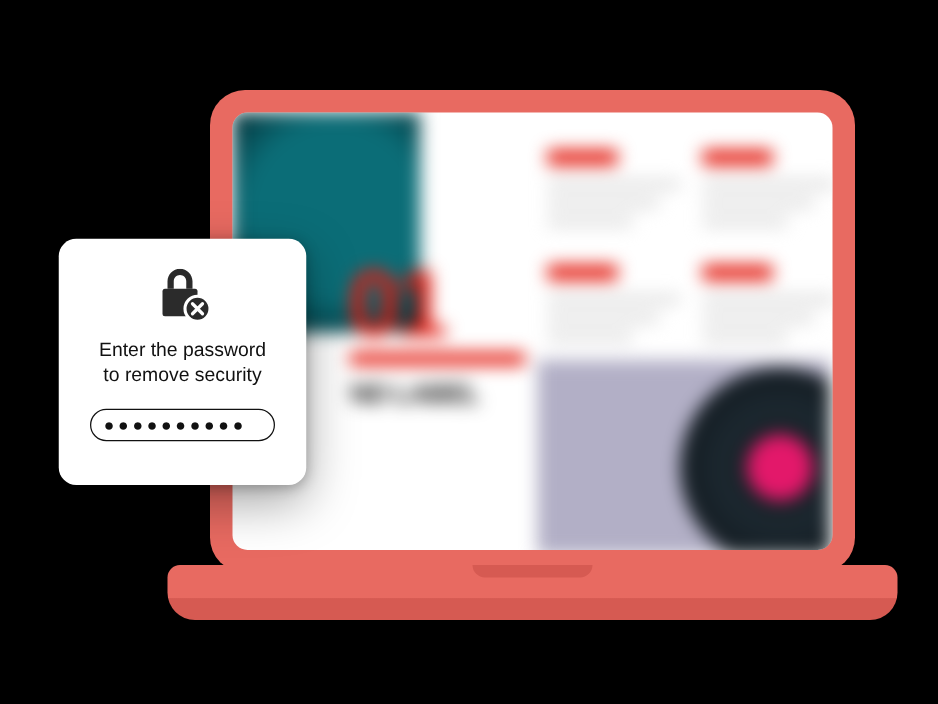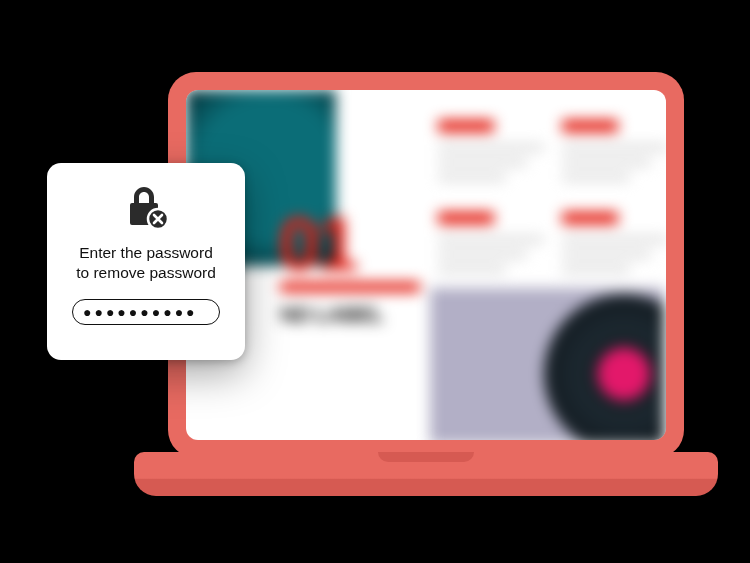--- a/index.html
+++ b/index.html
@@ -75,21 +75,21 @@
   .record {
     position: absolute; right: -40px; top: 6px; width: 160px; height: 160px;
     background: radial-gradient(circle, #e3186a 0 26px, #172026 27px, #1c2830 40%, #121a20 75%, #0a1117 100%);
     border-radius: 50%;
     box-shadow: inset 0 0 0 2px rgba(255,255,255,0.03);
   }
 
   
   .dialog {
     position: absolute;
-    left: 47px; top: 163px;
+    left: 47px; top: 191px;
     width: 198px; height: 197px;
     background: #fff;
     border-radius: 14px;
     box-shadow: 0 14px 40px rgba(0,0,0,0.35), 0 2px 10px rgba(0,0,0,0.25);
     display: flex; flex-direction: column; align-items: center;
     padding: 24px 20px 22px;
   }
   .lock-wrap { width: 48px; height: 44px; margin-bottom: 12px; position: relative; }
   .lock-wrap svg { display: block; }
   .msg { font-size: 15.5px; line-height: 1.3; text-align: center; color: #111; width: 168px; }
@@ -158,20 +158,20 @@
           <rect x="8" y="16" width="28" height="22" rx="2"></rect>
         </g>
         <g>
           <circle cx="36" cy="32" r="10" fill="#2b2b2b" stroke="#fff" stroke-width="2.5"></circle>
           <path d="M32 28l8 8M40 28l-8 8" stroke="#fff" stroke-width="2.6" stroke-linecap="round"></path>
         </g>
       </svg>
     </div>
     <div class="msg">
       <span>Enter the password</span><br>
-      <span>to remove password</span>
+      <span>to remove security</span>
     </div>
     <div class="pw-field">
       <span class="pw-mask">●●●●●●●●●●</span>
     </div>
   </div>
 
 </div>
 
 </body></html>

